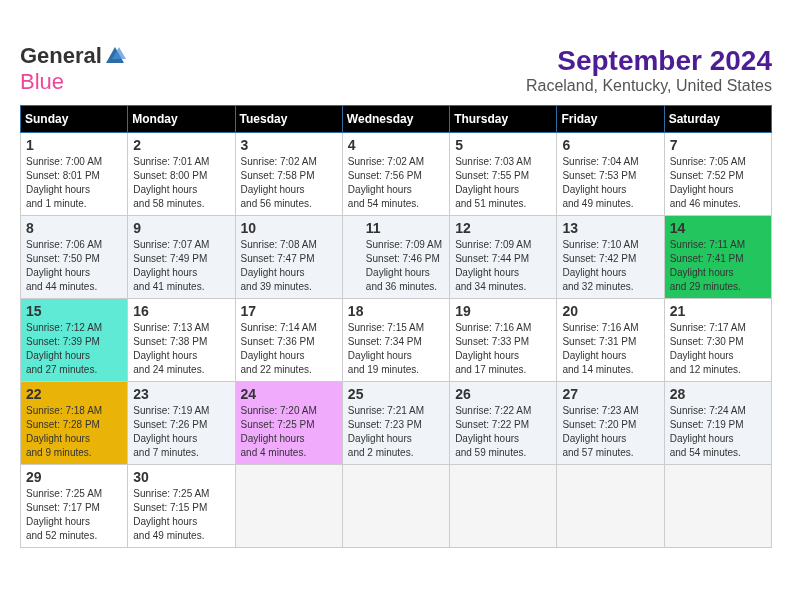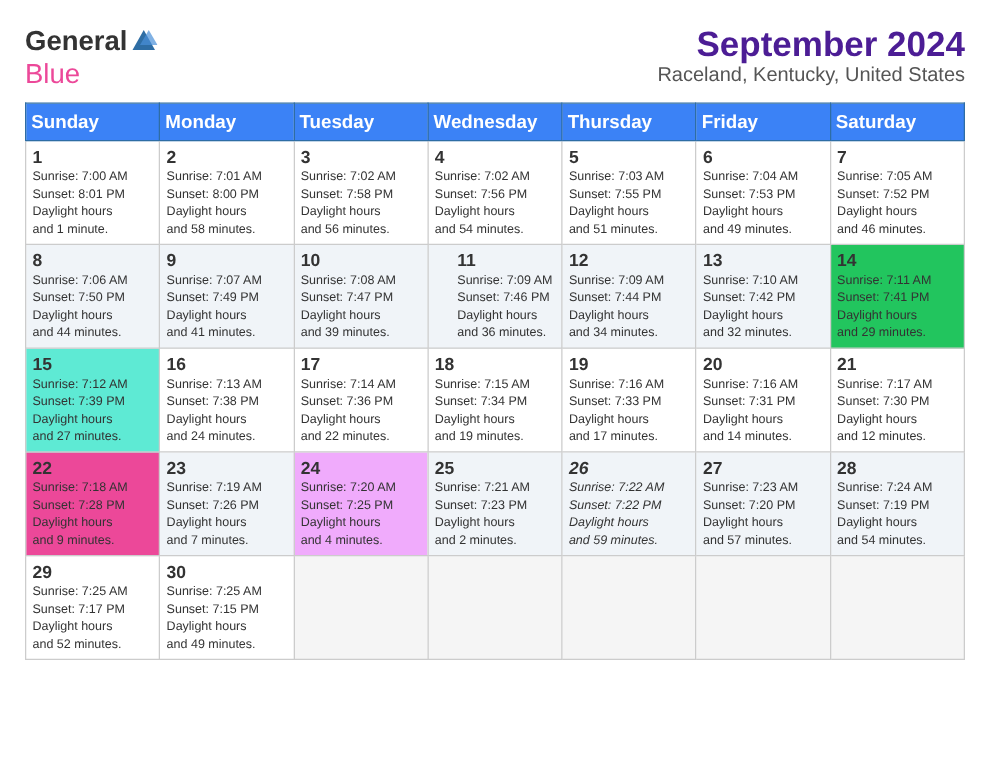--- a/index.html
+++ b/index.html
@@ -6,22 +6,23 @@
     body {
       font-family: Arial, sans-serif;
       background: #fff;
       width: 792px;
       min-height: 612px;
       padding: 20px;
     }
     .header-section {
       display: flex;
       justify-content: space-between;
-      align-items: flex-start;
+      align-items: flex-end;
       margin-bottom: 10px;
+      margin-top: 23px;
     }
     .logo {
       display: flex;
       flex-direction: column;
       align-items: flex-start;
     }
     .title-section {
       text-align: right;
     }
     .month-title {
@@ -32,23 +33,23 @@
     .location-title {
       font-size: 16px;
       color: #555;
     }
     table {
       width: 100%;
       border-collapse: collapse;
       table-layout: fixed;
     }
     th {
-      background-color: #3b82f6;
+      background-color: #000000;
       color: #fff;
-      font-size: 15px;
+      font-size: 12px;
       font-weight: bold;
       padding: 6px 4px;
       text-align: left;
       border: 1px solid #2e6da4;
     }
     td {
       border: 1px solid #ccc;
       vertical-align: top;
       padding: 4px 5px;
       font-size: 10.5px;
@@ -194,37 +195,37 @@
         <td style="background: rgb(255, 255, 255);">
           <span class="day-number">20</span>
           <div class="day-info">Sunrise: 7:16 AM<br>Sunset: 7:31 PM<br>Daylight hours<br>and 14 minutes.</div>
         </td>
         <td style="background: rgb(255, 255, 255);">
           <span class="day-number">21</span>
           <div class="day-info">Sunrise: 7:17 AM<br>Sunset: 7:30 PM<br>Daylight hours<br>and 12 minutes.</div>
         </td>
       </tr>
       <tr>
-        <td style="background: #ec4899;">
+        <td style="background: #eab308;">
           <span class="day-number">22</span>
           <div class="day-info">Sunrise: 7:18 AM<br>Sunset: 7:28 PM<br>Daylight hours<br>and 9 minutes.</div>
         </td>
         <td style="background: rgb(240, 244, 248);">
           <span class="day-number">23</span>
           <div class="day-info">Sunrise: 7:19 AM<br>Sunset: 7:26 PM<br>Daylight hours<br>and 7 minutes.</div>
         </td>
         <td style="background: #f0abfc;">
           <span class="day-number">24</span>
           <div class="day-info">Sunrise: 7:20 AM<br>Sunset: 7:25 PM<br>Daylight hours<br>and 4 minutes.</div>
         </td>
         <td style="background: rgb(240, 244, 248);">
           <span class="day-number">25</span>
           <div class="day-info">Sunrise: 7:21 AM<br>Sunset: 7:23 PM<br>Daylight hours<br>and 2 minutes.</div>
         </td>
-        <td style="background: rgb(240, 244, 248); font-style: italic;">
+        <td style="background: rgb(240, 244, 248);">
           <span class="day-number">26</span>
           <div class="day-info">Sunrise: 7:22 AM<br>Sunset: 7:22 PM<br>Daylight hours<br>and 59 minutes.</div>
         </td>
         <td style="background: rgb(240, 244, 248);">
           <span class="day-number">27</span>
           <div class="day-info">Sunrise: 7:23 AM<br>Sunset: 7:20 PM<br>Daylight hours<br>and 57 minutes.</div>
         </td>
         <td style="background: rgb(240, 244, 248);">
           <span class="day-number">28</span>
           <div class="day-info">Sunrise: 7:24 AM<br>Sunset: 7:19 PM<br>Daylight hours<br>and 54 minutes.</div>

